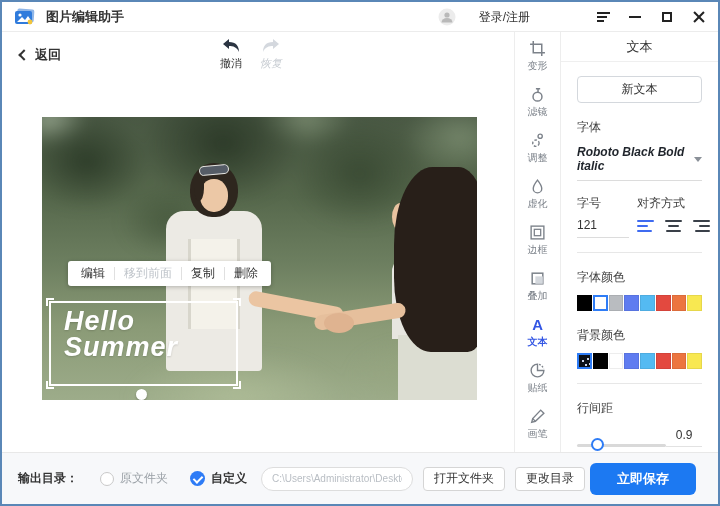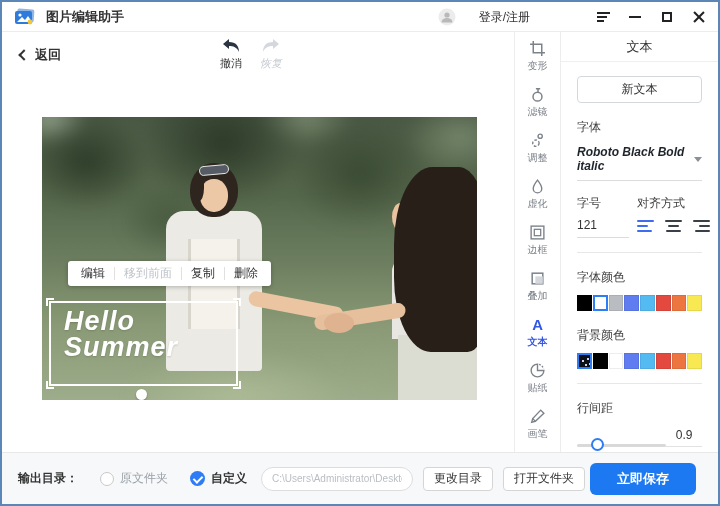--- a/index.html
+++ b/index.html
@@ -385,18 +385,18 @@
     <span class="out-label">输出目录：</span>
     <div class="radio-wrap">
       <span class="radio-circle"></span>
       <span class="radio-text-off">原文件夹</span>
     </div>
     <div class="radio-wrap">
       <span class="check-circle"></span>
       <span class="radio-text-on">自定义</span>
     </div>
     <input class="path-input" value="C:\Users\Administrator\Desktop\图片编辑" style="">
+    <button class="bb-btn">打开文件夹</button>
     <button class="bb-btn">更改目录</button>
-    <button class="bb-btn">打开文件夹</button>
     <button class="save-btn">立即保存</button>
   </div>
 
 </div>
 
 </body></html>

